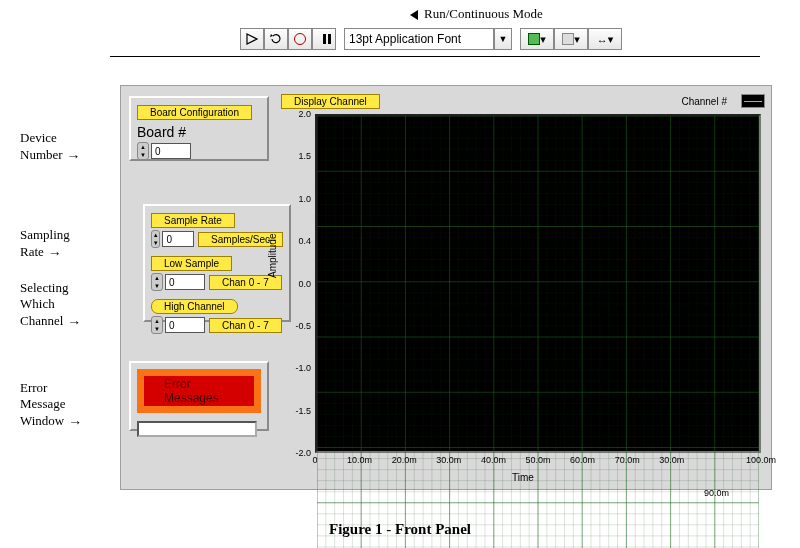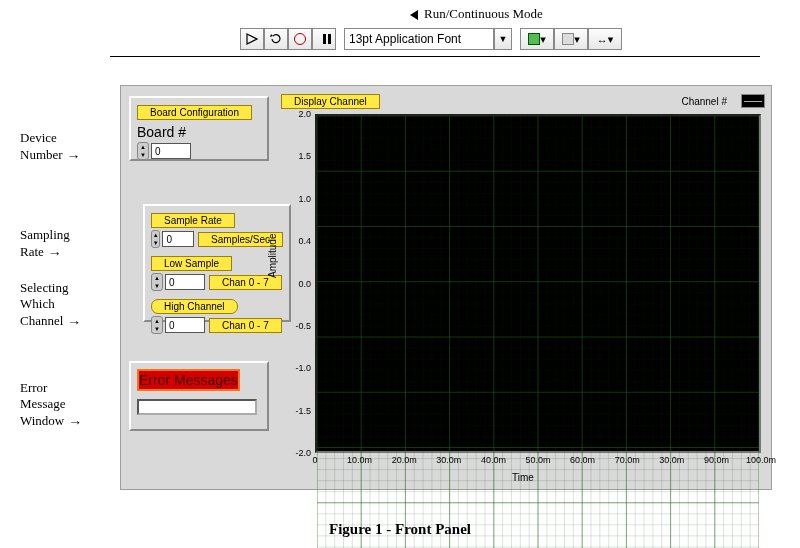--- a/index.html
+++ b/index.html
@@ -110,24 +110,24 @@
   .yel-label {
     background:#ffe945;
     border:1px solid #a08000;
     padding:1px 12px;
     font-size:10px;
     font-family: sans-serif;
     display:inline-block;
   }
   .red-label {
     background:#d40000;
-    border:2px solid #f97316;
+    border:7px solid #f97316;
     color:#400;
-    padding:1px 0;
-    font-size:14px;
+    padding:1px 20px;
+    font-size:12px;
     font-family: sans-serif;
     display:inline-block;
   }
   .num-ctrl {
     display:flex;align-items:center;
     margin-top:2px;
   }
   .spin {
     width:12px;height:18px;
     background:#ccc;
@@ -460,21 +460,21 @@
     <div class="x-ticks" id="xticks">
         <div class="x-tick" style="left: 0%;">0</div>
         <div class="x-tick" style="left: 10%;">10.0m</div>
         <div class="x-tick" style="left: 20%;">20.0m</div>
         <div class="x-tick" style="left: 30%;">30.0m</div>
         <div class="x-tick" style="left: 40%;">40.0m</div>
         <div class="x-tick" style="left: 50%;">50.0m</div>
         <div class="x-tick" style="left: 60%;">60.0m</div>
         <div class="x-tick" style="left: 70%;">70.0m</div>
         <div class="x-tick" style="left: 80%;">30.0m</div>
-        <div class="x-tick" style="left: 90%;">90.0m</div>
+        <div class="x-tick" style="left: 90%; margin-top: 33px;">90.0m</div>
         <div class="x-tick" style="left: 100%;">100.0m</div>
       </div>
     <div class="x-axis-label">Time</div>
   </div>
 
 </div>
 
 <div class="figure-caption">
   <b>Figure 1</b><span> - </span><b>Front Panel</b>
 </div>

